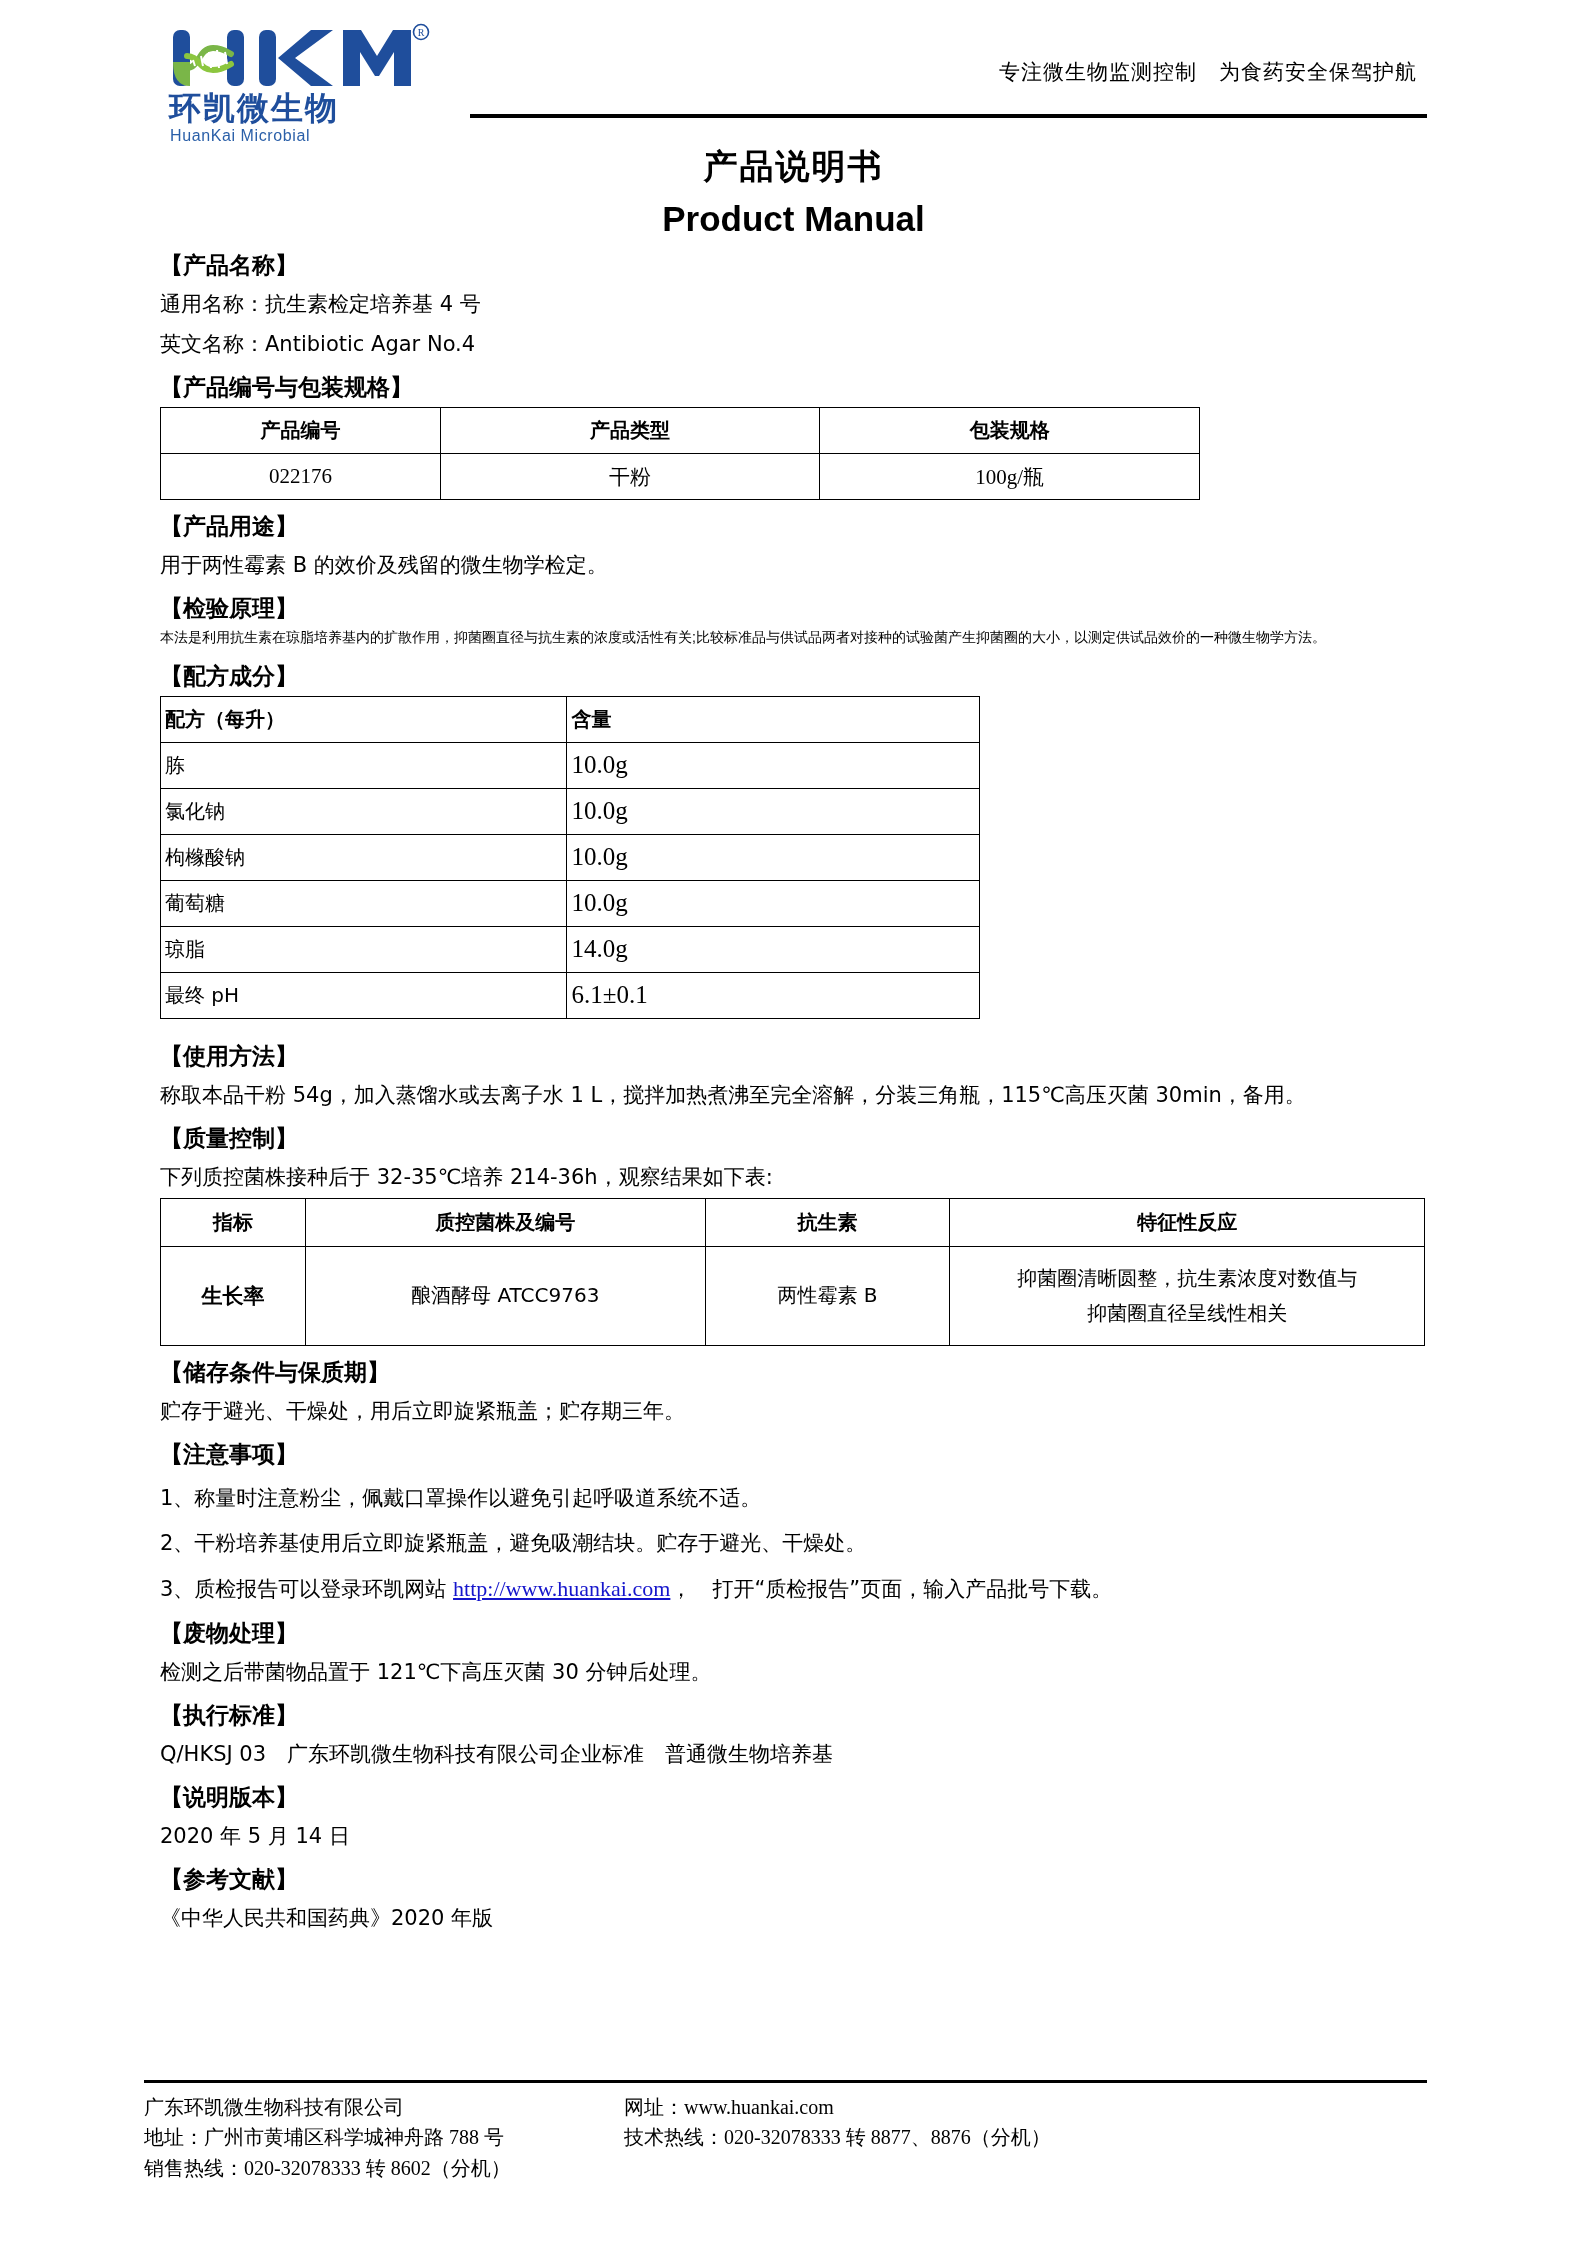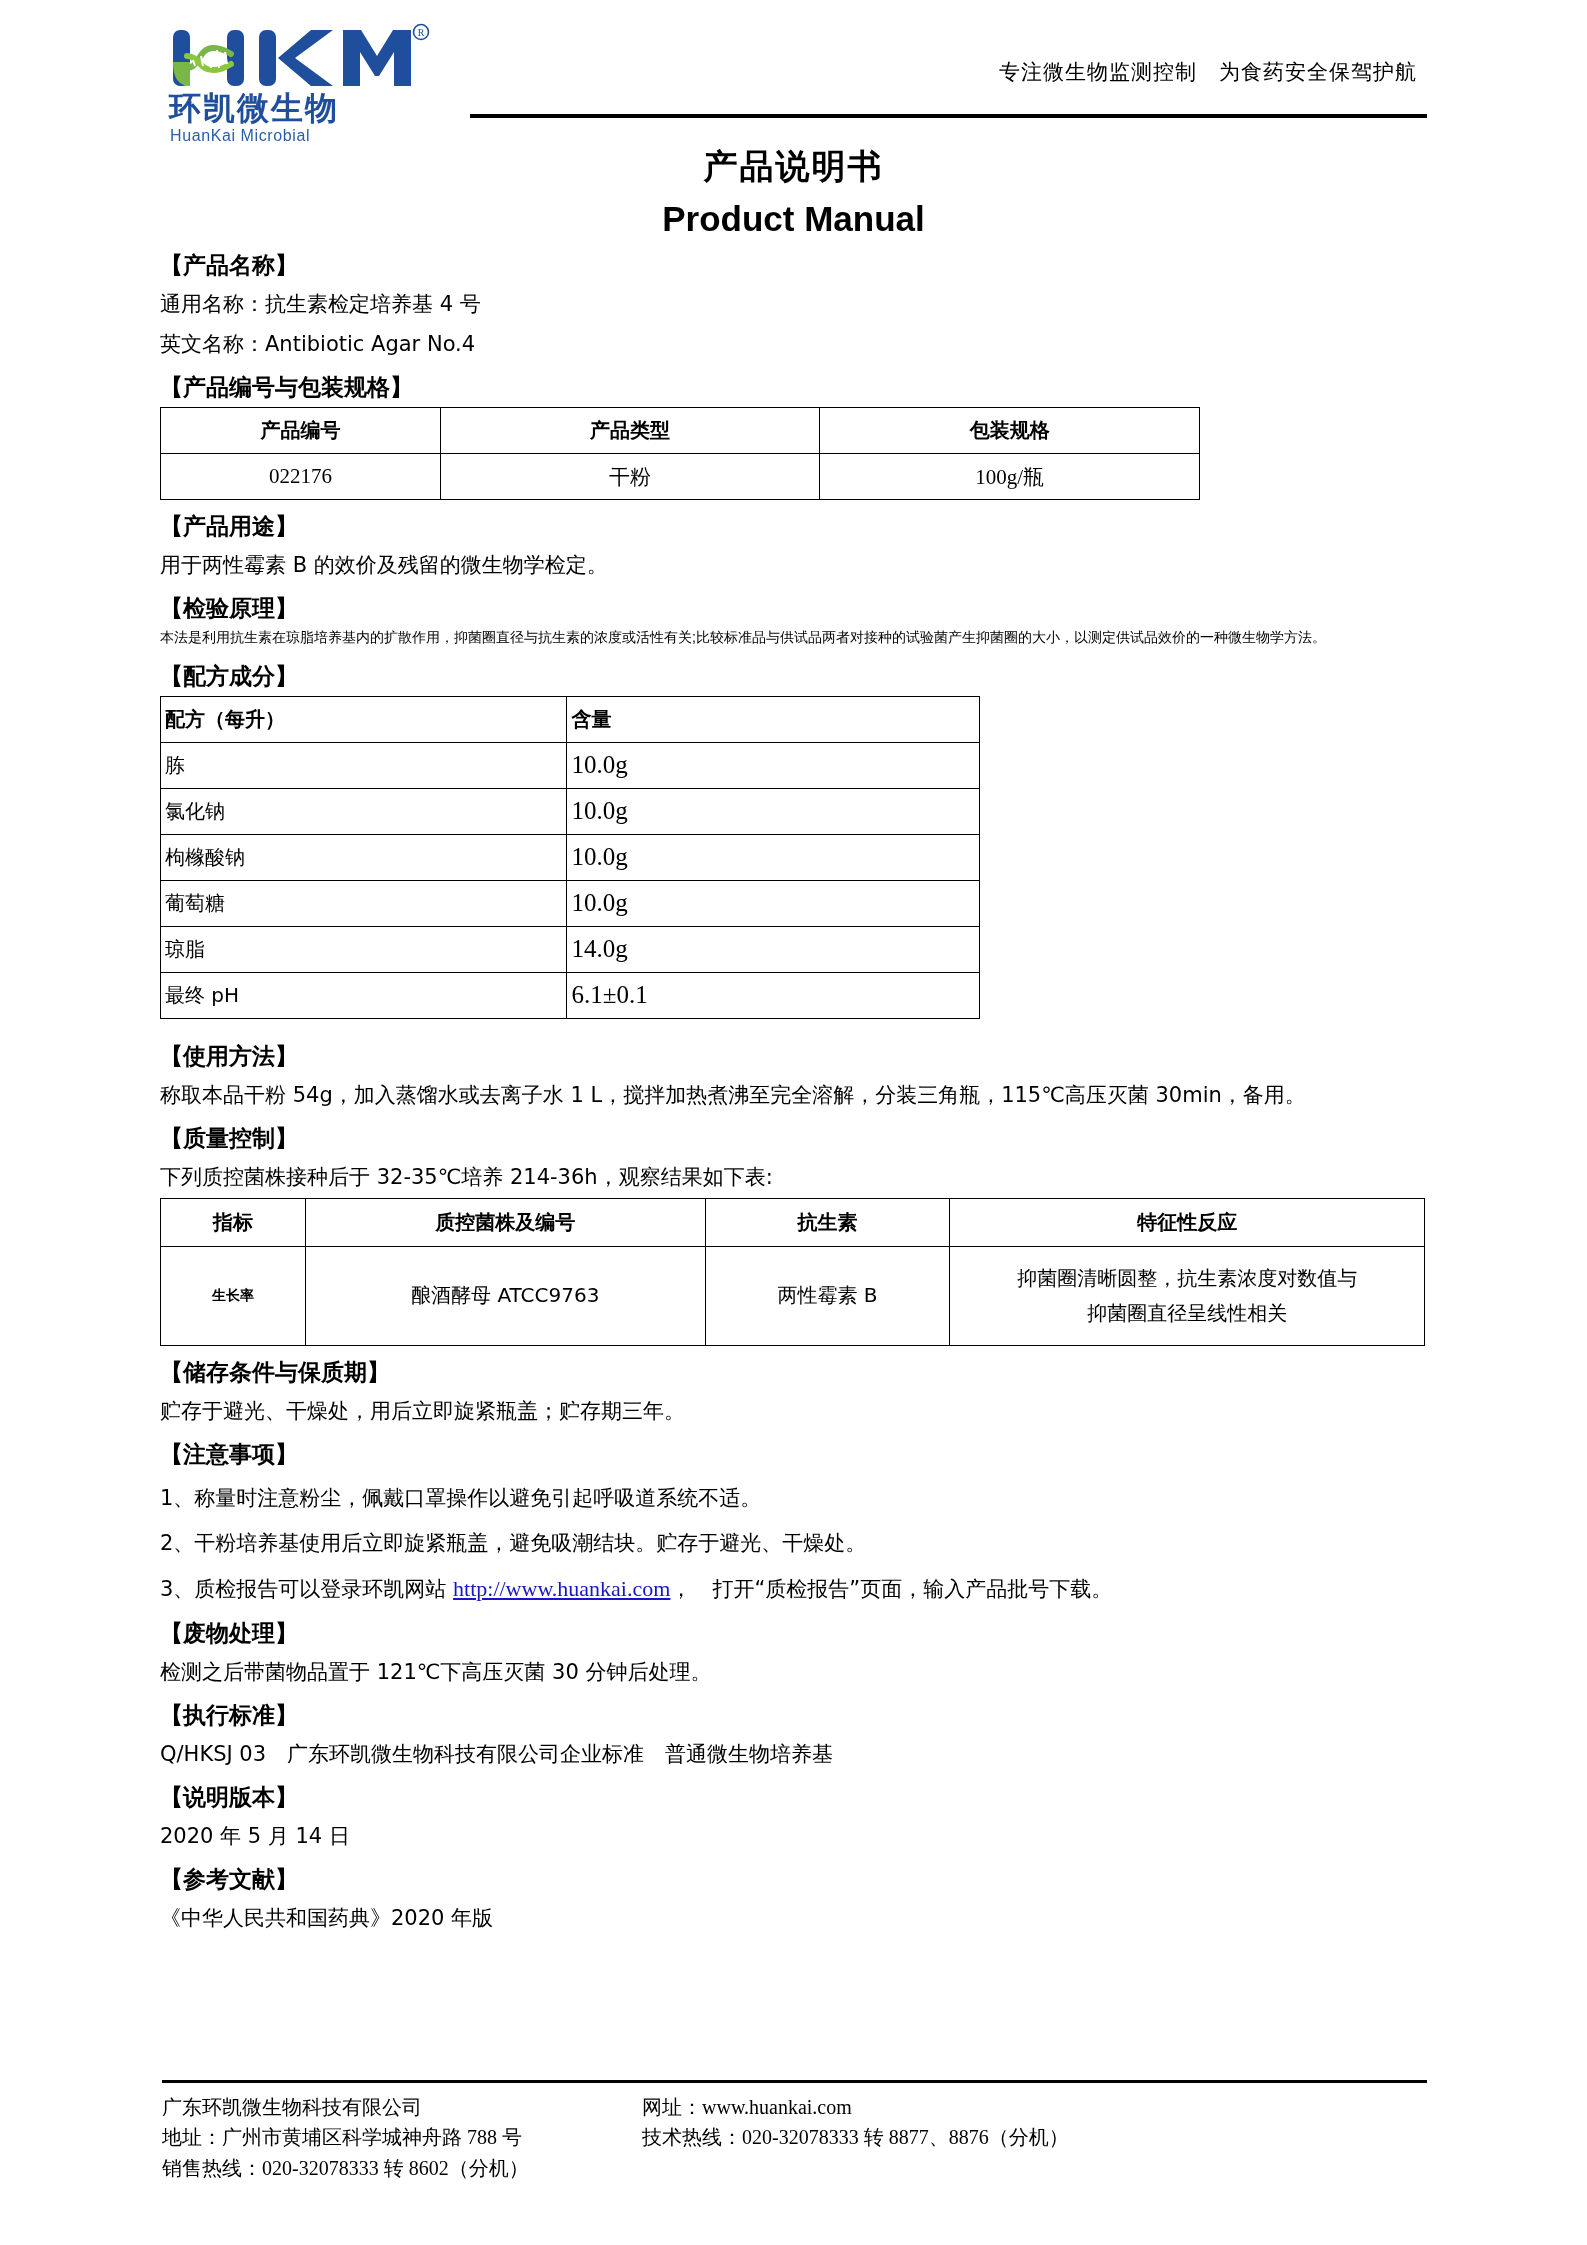--- a/index.html
+++ b/index.html
@@ -163,28 +163,28 @@
   .tbl-formula .f2 { width: 410px; }
   .tbl-formula td.amount { font-family: "Liberation Serif", serif; font-size: 25px; }
 
   .tbl-qc { width: 1265px; }
   .tbl-qc th { height: 48px; }
   .tbl-qc td { text-align: center; }
   .tbl-qc .q1 { width: 145px; }
   .tbl-qc .q2 { width: 400px; }
   .tbl-qc .q3 { width: 245px; }
   .tbl-qc .q4 { width: 475px; }
-  .tbl-qc .bold-cell { font-weight: bold; font-size: 14px; }
+  .tbl-qc .bold-cell { font-weight: bold; font-size: 21px; }
   .tbl-qc .serif-cell { font-family: "DejaVu Sans", sans-serif; font-size: 20px; }
   .tbl-qc .reaction { line-height: 1.75; padding: 14px 12px; font-size: 20px; }
 
   
   .footer {
     position: absolute;
-    left: 162px;
+    left: 144px;
     right: 160px;
     bottom: 62px;
   }
   .footer-rule {
     height: 3px;
     background: #000;
     margin-bottom: 9px;
   }
   .footer-grid {
     display: flex;

